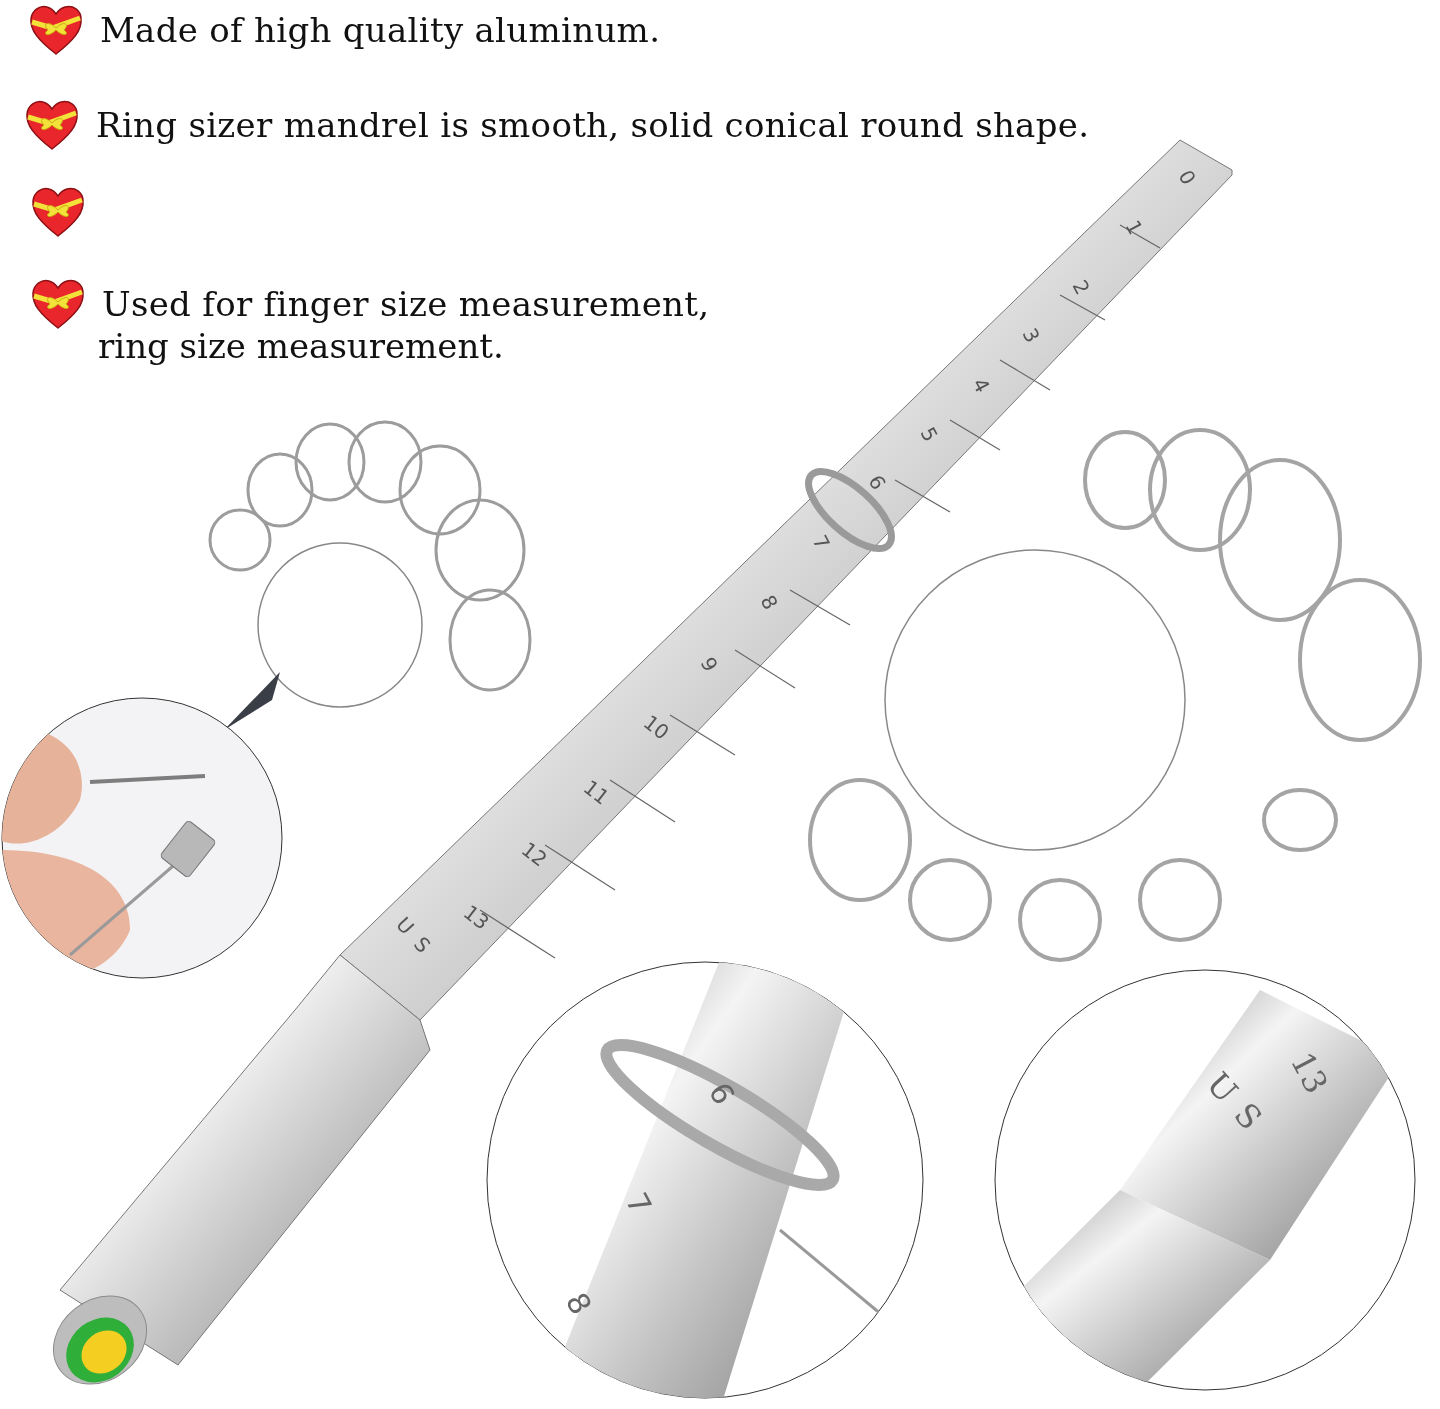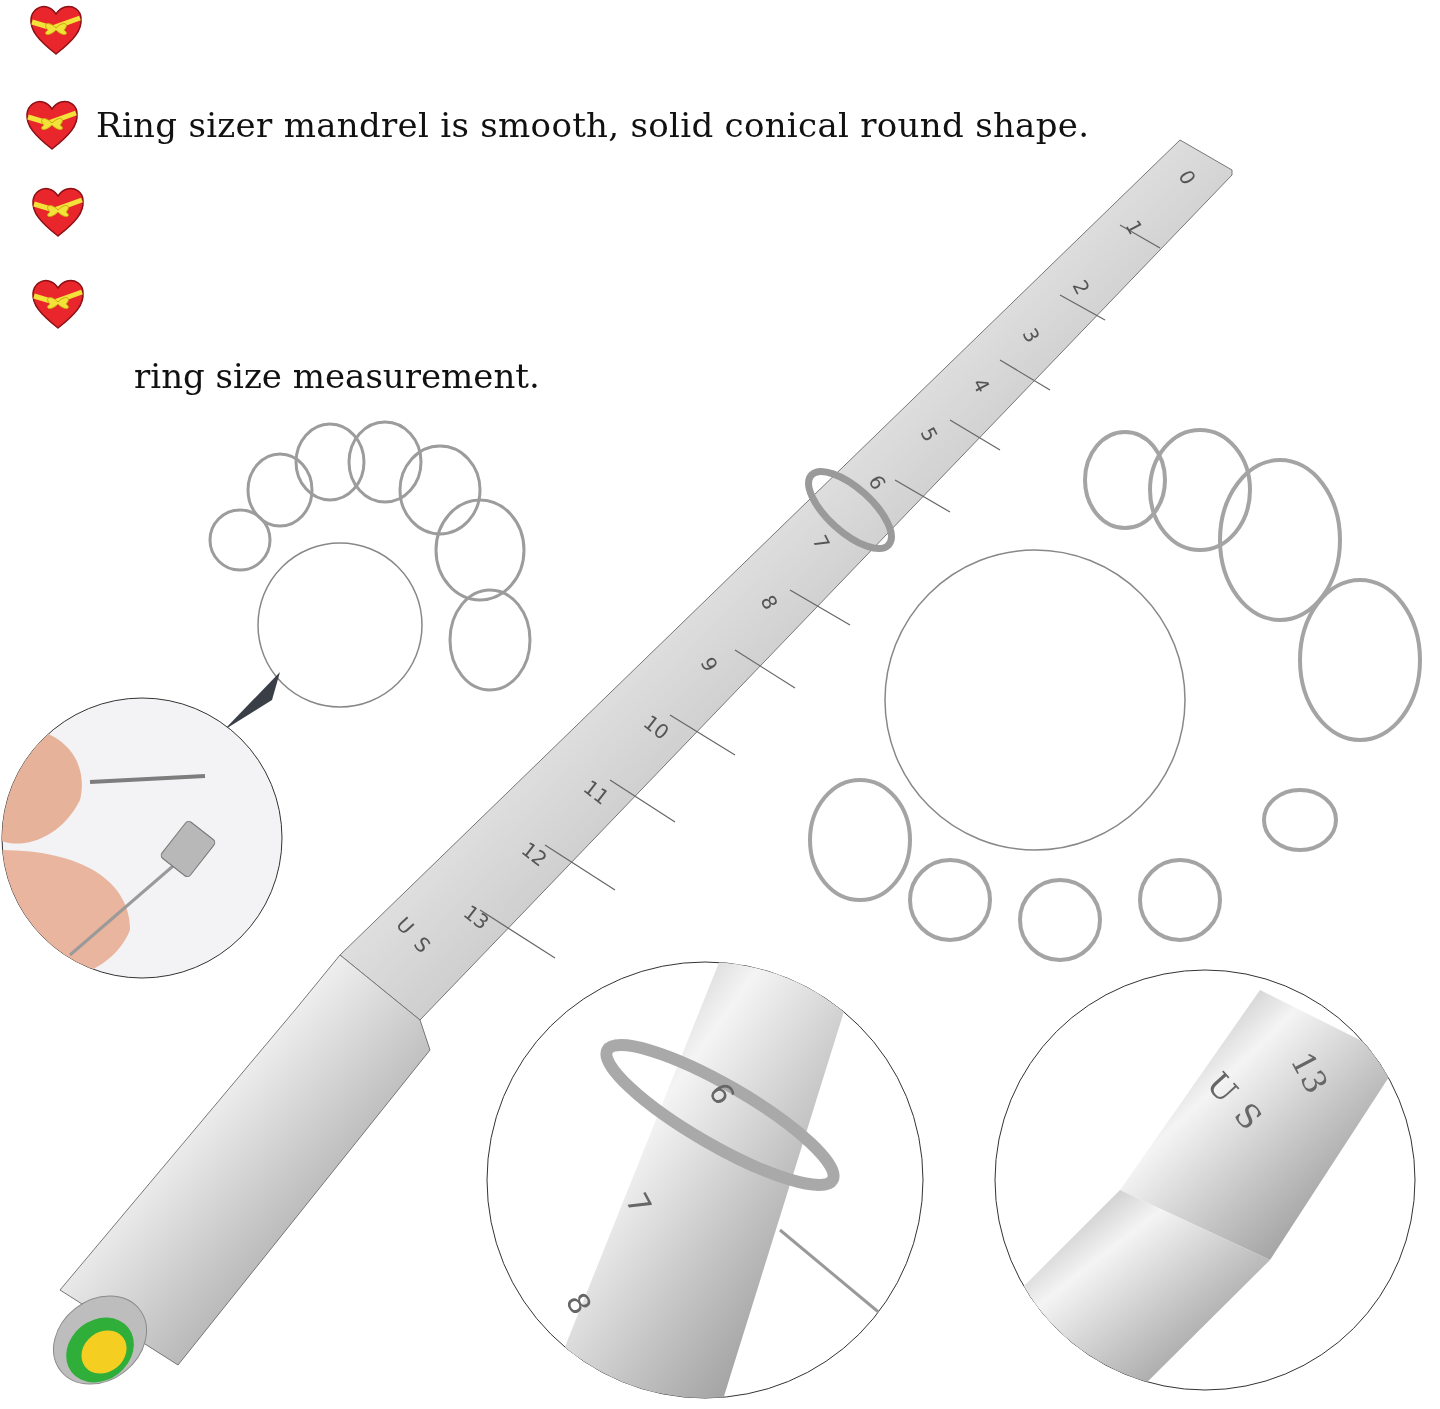--- a/index.html
+++ b/index.html
@@ -12,20 +12,21 @@
 </style>
 </head>
 <body>
 
 <div class="feature" style="left:28px; top:4px;">
   <svg class="heart" viewBox="0 0 56 52">
     <path d="M28 50 C10 36 2 26 3 15 C4 6 12 1 19 3 C23 4 26 7 28 10 C30 7 33 4 37 3 C45 1 53 6 53 15 C54 26 46 36 28 50Z" fill="#e8262b" stroke="#8c1015" stroke-width="1.5"></path>
     <path d="M4 18 L24 24 L52 14" stroke="#f2e23a" stroke-width="5" fill="none"></path>
     <path d="M28 24 C20 16 14 20 20 26 C14 30 20 34 28 26 C36 34 42 30 36 26 C42 20 36 16 28 24Z" fill="#f2e23a" stroke="#c9a90d" stroke-width="1"></path>
   </svg>
+  <span class="ftext">Made of high quality aluminum.</span>
 </div>
 
 <div class="feature" style="left:24px; top:99px;">
   <svg class="heart" viewBox="0 0 56 52">
     <path d="M28 50 C10 36 2 26 3 15 C4 6 12 1 19 3 C23 4 26 7 28 10 C30 7 33 4 37 3 C45 1 53 6 53 15 C54 26 46 36 28 50Z" fill="#e8262b" stroke="#8c1015" stroke-width="1.5"></path>
     <path d="M4 18 L24 24 L52 14" stroke="#f2e23a" stroke-width="5" fill="none"></path>
     <path d="M28 24 C20 16 14 20 20 26 C14 30 20 34 28 26 C36 34 42 30 36 26 C42 20 36 16 28 24Z" fill="#f2e23a" stroke="#c9a90d" stroke-width="1"></path>
   </svg>
   <span class="ftext">Ring sizer mandrel is smooth, solid conical round shape.</span>
 </div>
@@ -37,22 +38,23 @@
     <path d="M28 24 C20 16 14 20 20 26 C14 30 20 34 28 26 C36 34 42 30 36 26 C42 20 36 16 28 24Z" fill="#f2e23a" stroke="#c9a90d" stroke-width="1"></path>
   </svg>
 </div>
 
 <div class="feature" style="left:30px; top:278px;">
   <svg class="heart" viewBox="0 0 56 52">
     <path d="M28 50 C10 36 2 26 3 15 C4 6 12 1 19 3 C23 4 26 7 28 10 C30 7 33 4 37 3 C45 1 53 6 53 15 C54 26 46 36 28 50Z" fill="#e8262b" stroke="#8c1015" stroke-width="1.5"></path>
     <path d="M4 18 L24 24 L52 14" stroke="#f2e23a" stroke-width="5" fill="none"></path>
     <path d="M28 24 C20 16 14 20 20 26 C14 30 20 34 28 26 C36 34 42 30 36 26 C42 20 36 16 28 24Z" fill="#f2e23a" stroke="#c9a90d" stroke-width="1"></path>
   </svg>
+  <span class="ftext">Used for finger size measurement,</span>
 </div>
-<div class="cont" style="left:98px; top:356px;margin-left:36px;">ring size measurement.</div>
+<div class="cont" style="left:98px; top:326px;">ring size measurement.</div>
 
 <svg class="art" width="1440" height="1409" viewBox="0 0 1440 1409">
   <defs>
     <linearGradient id="metal" x1="0" y1="0" x2="1" y2="1">
       <stop offset="0" stop-color="#8f8f8f"></stop>
       <stop offset="0.35" stop-color="#f4f4f4"></stop>
       <stop offset="0.6" stop-color="#c4c4c4"></stop>
       <stop offset="1" stop-color="#7a7a7a"></stop>
     </linearGradient>
     <clipPath id="c1">

